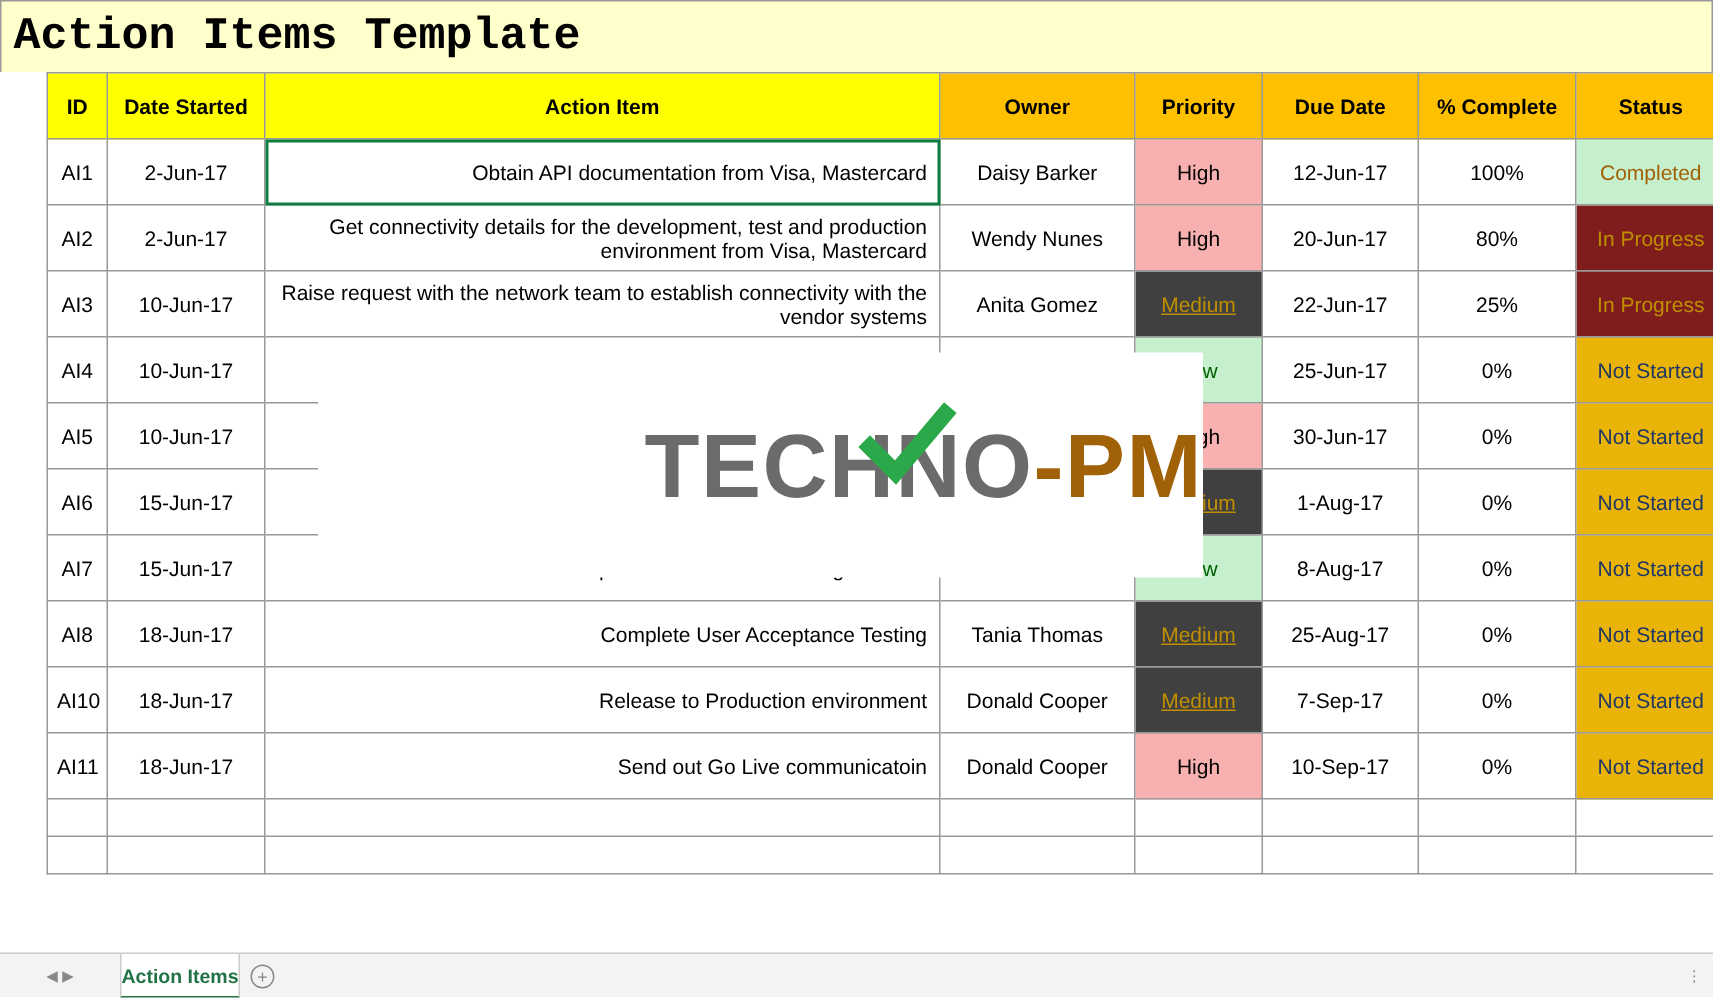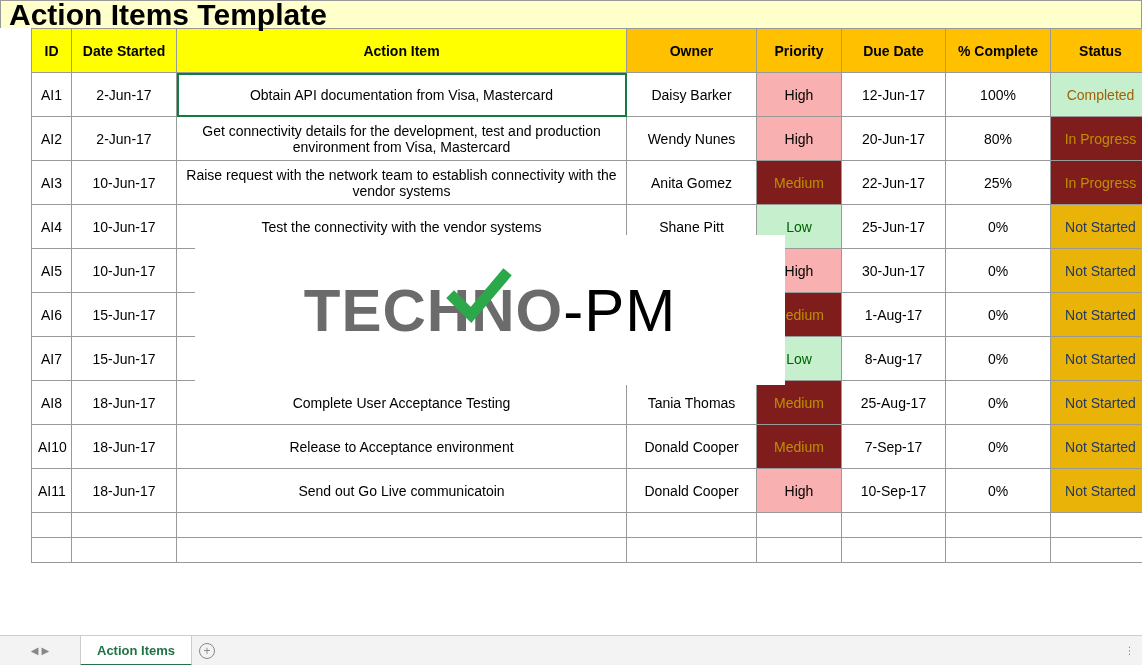--- a/index.html
+++ b/index.html
@@ -12,23 +12,24 @@
     overflow: hidden;
     position: relative;
   }
   .titlebar {
     background: #ffffcc;
     border: 1px solid #999;
     border-bottom: none;
     padding: 10px 8px;
     font-size: 30px;
     font-weight: bold;
-    height: 28px;
-    display: flex;
-    align-items: center;
+    height: 48px;
+    display: flex;
+    align-items: center;
+    font-family: Liberation Mono, monospace;
   }
   table {
     border-collapse: collapse;
     width: 100%;
     table-layout: fixed;
   }
   th, td {
     border: 1px solid #999;
     font-size: 14px;
     text-align: center;
@@ -43,45 +44,45 @@
   .th-orange { background: #ffc000; }
   .col-id { width: 40px; }
   .col-dateopened { width: 105px; }
   .col-action { width: 450px; }
   .col-owner { width: 130px; }
   .col-priority { width: 85px; }
   .col-duedate { width: 104px; }
   .col-complete { width: 105px; }
   .col-status { width: 100px; }
   .td-action {
-    text-align: center;
+    text-align: right;
     padding-left: 8px;
     padding-right: 8px;
   }
   .p-high    { background: #f8b0b0; color: #000000; }
-  .p-medium  { background: #7f1d1d; color: #bf8f00; }
+  .p-medium  { background: #404040; color: #bf8f00; text-decoration: underline; }
   .p-low     { background: #c6efce; color: #006100; }
   .s-completed   { background: #c6efce; color: #a16207; }
   .s-inprogress  { background: #7f1d1d; color: #bf8f00; margin-top: 43px; }
   .s-notstarted  { background: #eab308; color: #1f3864; }
   .row-selected .td-action {
     outline: 2px solid #107c41;
     outline-offset: -2px;
     background: #fff;
   }
   .watermark {
     position: absolute;
     top: 235px;
-    left: 195px;
+    left: 212px;
     width: 590px;
     height: 150px;
     background: #fff;
     display: flex;
     flex-direction: column;
-    align-items: center;
+    align-items: flex-end;
     justify-content: center;
   }
   .wm-top {
     display: flex;
     align-items: baseline;
     font-family: Arial, sans-serif;
   }
   .wm-techno {
     font-size: 60px;
     font-weight: bold;
@@ -91,22 +92,22 @@
   }
   .wm-check {
     position: absolute;
     top: -8px;
     left: 142px;
     width: 66px;
     height: 60px;
   }
   .wm-pm {
     font-size: 60px;
-    font-weight: normal;
-    color: #000000;
+    font-weight: bold;
+    color: #a16207;
     letter-spacing: 1px;
   }
   .wm-sub {
     font-size: 14px;
     letter-spacing: 5px;
     color: #2ba84a;
     margin-top: -4px;
     font-weight: 500;
     white-space: nowrap;
   }
@@ -125,21 +126,21 @@
   .tab-nav {
     width: 80px;
     display: flex;
     align-items: center;
     justify-content: center;
     color: #888;
     gap: 3px;
   }
   .tab-nav .tri { font-size: 10px; }
   .tab {
-    padding: 0 16px;
+    padding: 0 0;
     display: flex;
     align-items: center;
     border-right: 1px solid #ccc;
     border-left: 1px solid #ccc;
     background: #fff;
     color: #217346;
     font-weight: bold;
     border-bottom: 2px solid #217346;
     margin-bottom: -1px;
     cursor: pointer;
@@ -286,21 +287,21 @@
           <td class="td-action">Complete User Acceptance Testing</td>
           <td>Tania Thomas</td>
           <td class="p-medium">Medium</td>
           <td>25-Aug-17</td>
           <td>0%</td>
           <td class="s-notstarted">Not Started</td>
         </tr>
         <tr>
           <td>AI10</td>
           <td>18-Jun-17</td>
-          <td class="td-action">Release to Acceptance environment</td>
+          <td class="td-action">Release to Production environment</td>
           <td>Donald Cooper</td>
           <td class="p-medium">Medium</td>
           <td>7-Sep-17</td>
           <td>0%</td>
           <td class="s-notstarted">Not Started</td>
         </tr>
         <tr>
           <td>AI11</td>
           <td>18-Jun-17</td>
           <td class="td-action">Send out Go Live communicatoin</td>

